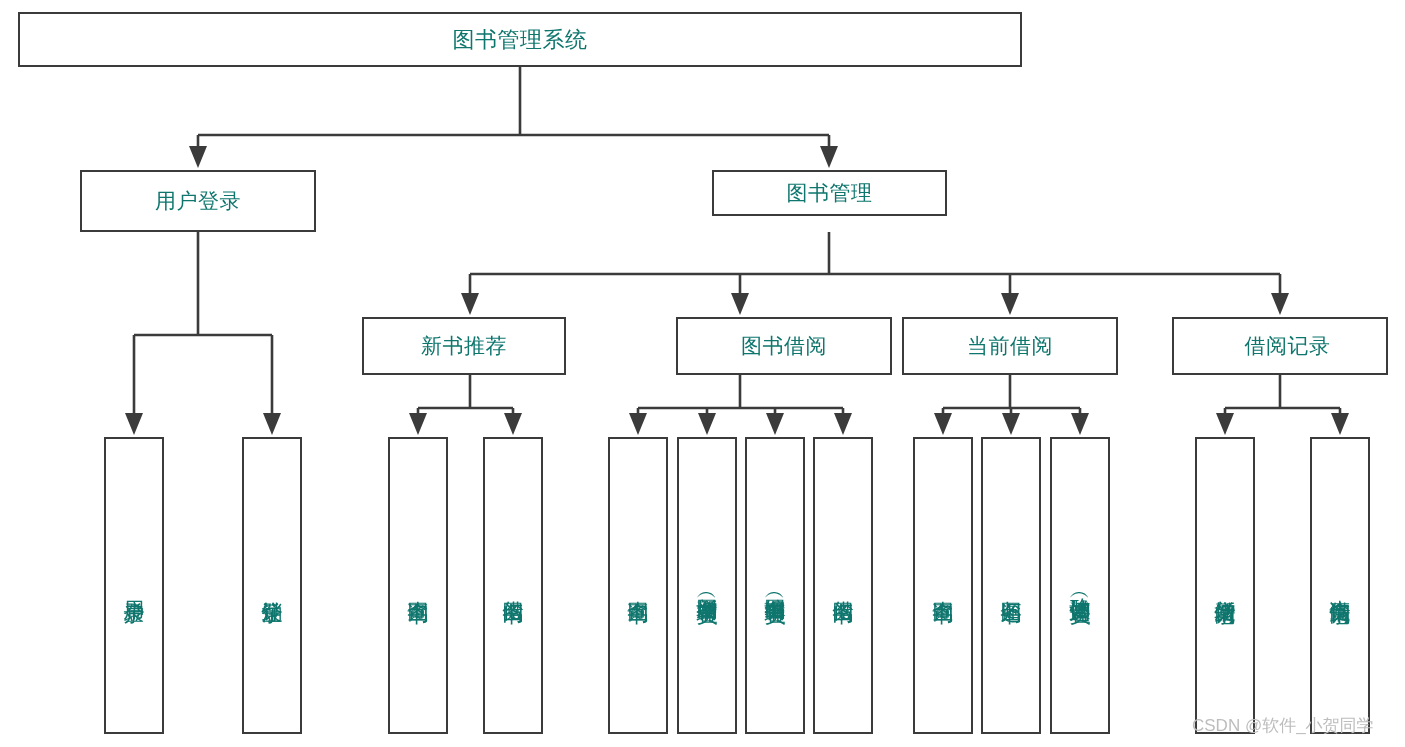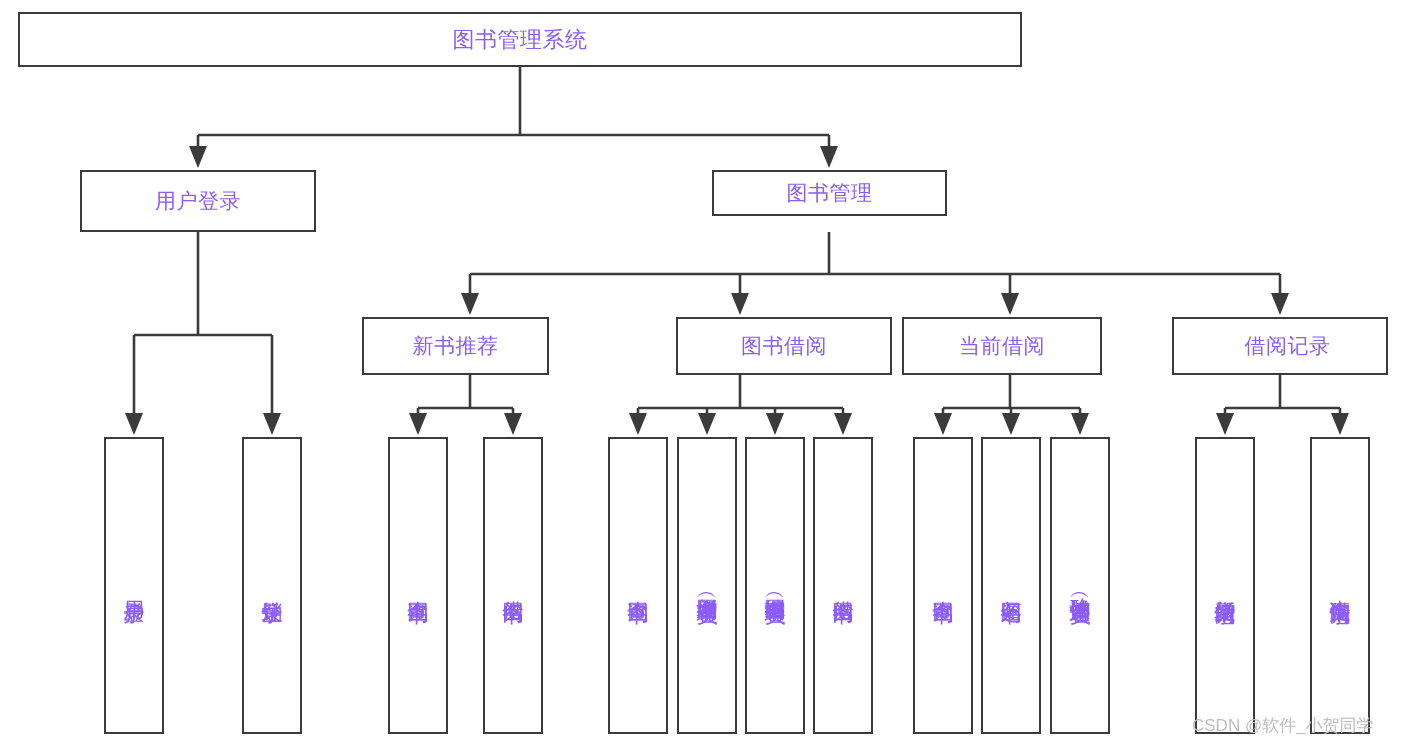--- a/index.html
+++ b/index.html
@@ -34,21 +34,21 @@
     display: flex;
     align-items: center;
     justify-content: center;
     color: #1d1d1d;
   }
   .node-label {
     display: block;
     text-align: center;
     line-height: 1.18;
     letter-spacing: 0.5px;
-    color: #8b5cf6;
+    color: #0f766e;
   }
   
   .node.horizontal .node-label {
     writing-mode: horizontal-tb;
     font-size: 21px;
   }
   .node.root .node-label {
     font-size: 22px;
   }
   
@@ -136,27 +136,27 @@
   <div id="nodes-layer">
       <div class="node horizontal root" style="left: 18px; top: 12px; width: 1004px; height: 55px;">
         <span class="node-label">图书管理系统</span>
       </div>
       <div class="node horizontal" style="left: 80px; top: 170px; width: 236px; height: 62px;">
         <span class="node-label">用户登录</span>
       </div>
       <div class="node horizontal" style="left: 712px; top: 170px; width: 235px; height: 46px;">
         <span class="node-label">图书管理</span>
       </div>
-      <div class="node horizontal" style="left: 362px; top: 317px; width: 187px; height: 58px;">
+      <div class="node horizontal" style="left: 362px; top: 317px; width: 204px; height: 58px;">
         <span class="node-label">新书推荐</span>
       </div>
       <div class="node horizontal" style="left: 632px; top: 317px; width: 216px; height: 58px; margin-left: 44px;">
         <span class="node-label">图书借阅</span>
       </div>
-      <div class="node horizontal" style="left: 902px; top: 317px; width: 200px; height: 58px;">
+      <div class="node horizontal" style="left: 902px; top: 317px; width: 216px; height: 58px;">
         <span class="node-label">当前借阅</span>
       </div>
       <div class="node horizontal" style="left: 1172px; top: 317px; width: 216px; height: 58px; padding-left: 15px;">
         <span class="node-label">借阅记录</span>
       </div>
       <div class="node vertical" style="left: 104px; top: 437px; width: 60px; height: 297px;">
         <span class="node-label">用户登录</span>
       </div>
       <div class="node vertical" style="left: 242px; top: 437px; width: 60px; height: 297px;">
         <span class="node-label">注销登录</span>

